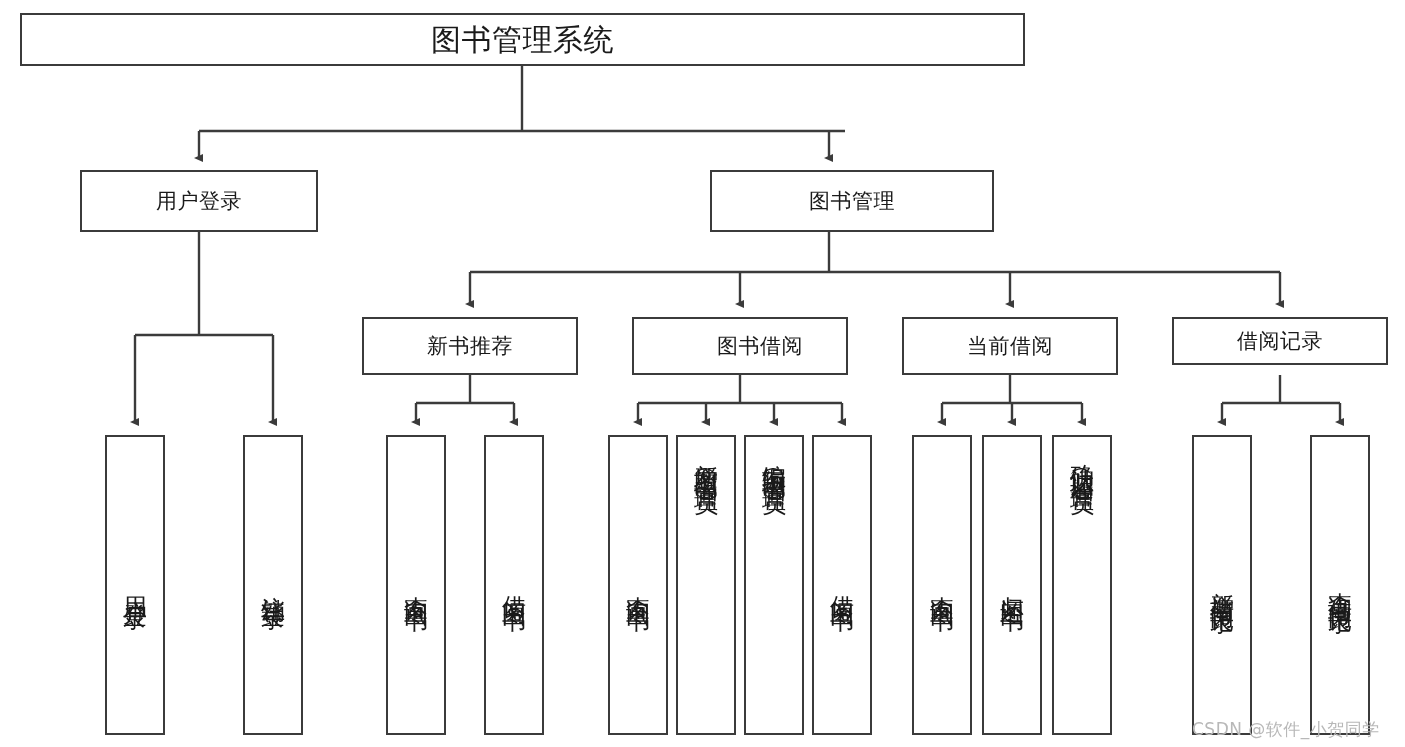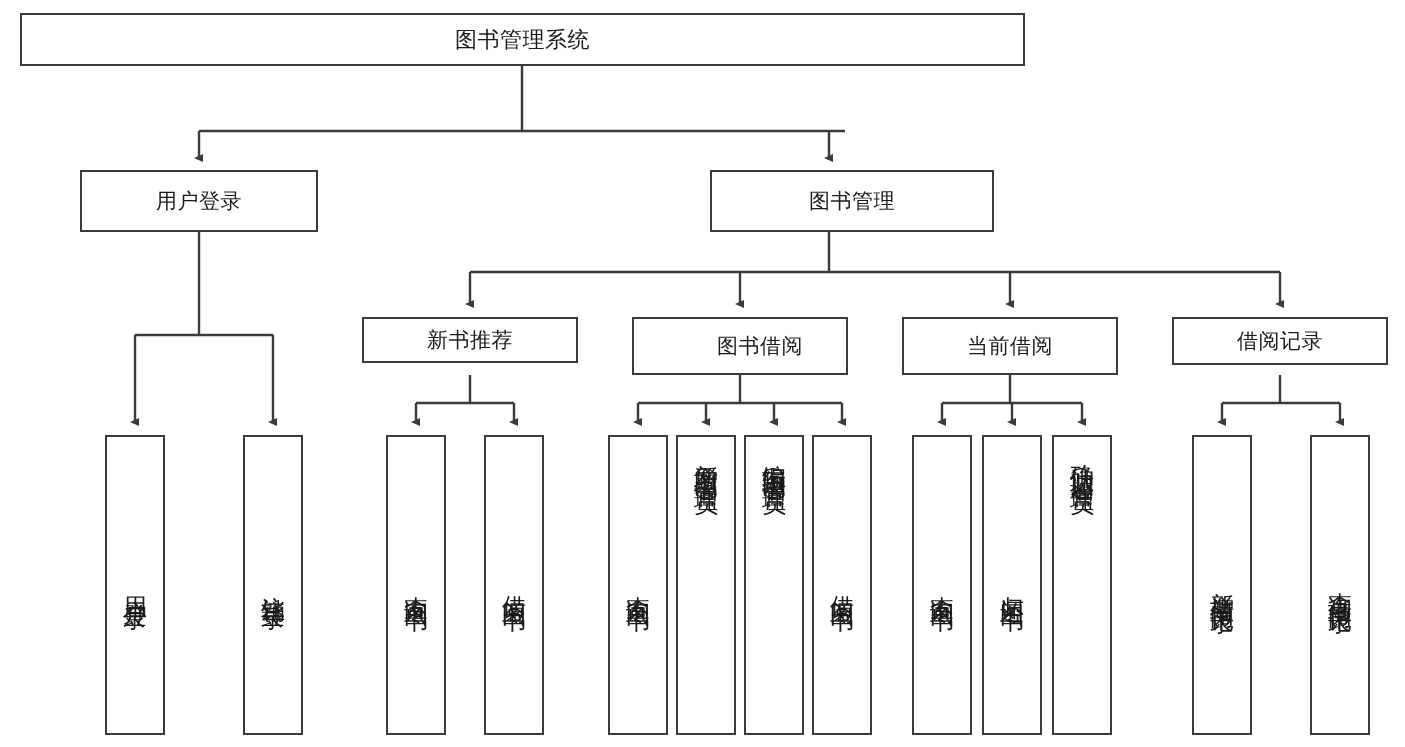--- a/index.html
+++ b/index.html
@@ -34,21 +34,21 @@
   .node .label{
     display:block;
     text-align:center;
     line-height:1.18;
     letter-spacing:0.5px;
   }
   
   .node.horiz .label{
     font-size:21px;
   }
-  .node.root .label{ font-size:22px; }
+  .node.root .label{ font-size:30px; }
   
   .node.vert{
     align-items:flex-start;
     justify-content:center;
     padding-top:8px;
   }
   .node.vert .label{
     writing-mode:vertical-rl;
     text-orientation:upright;
     font-size:24px;
@@ -129,21 +129,21 @@
     <span class="label">图书管理系统</span>
   </div>
 
   <div class="node horiz" style="left:80px;top:170px;width:238px;height:62px;">
     <span class="label">用户登录</span>
   </div>
   <div class="node horiz" style="left:710px;top:170px;width:284px;height:62px;">
     <span class="label">图书管理</span>
   </div>
 
-  <div class="node horiz" style="left:362px;top:317px;width:216px;height:46px;">
+  <div class="node horiz" style="left:362px;top:317px;width:216px;height:58px;">
     <span class="label">新书推荐</span>
   </div>
   <div class="node horiz" style="left:632px;top:317px;width:216px;height:58px;padding-left:40px;">
     <span class="label">图书借阅</span>
   </div>
   <div class="node horiz" style="left:902px;top:317px;width:216px;height:58px;">
     <span class="label">当前借阅</span>
   </div>
   <div class="node horiz" style="left:1172px;top:317px;width:216px;height:48px;">
     <span class="label">借阅记录</span>
@@ -186,14 +186,15 @@
     <span class="label">确认归还（管理员）</span>
   </div>
 
   <div class="node vert centred" style="left:1192px;top:435px;width:60px;height:300px;">
     <span class="label">新增借阅记录</span>
   </div>
   <div class="node vert centred" style="left:1310px;top:435px;width:60px;height:300px;">
     <span class="label">查询借阅记录</span>
   </div>
 
+  <div class="watermark" style="left:1192px;top:718px;">CSDN @软件_小贺同学</div>
 
 </div>
 
 </body></html>

